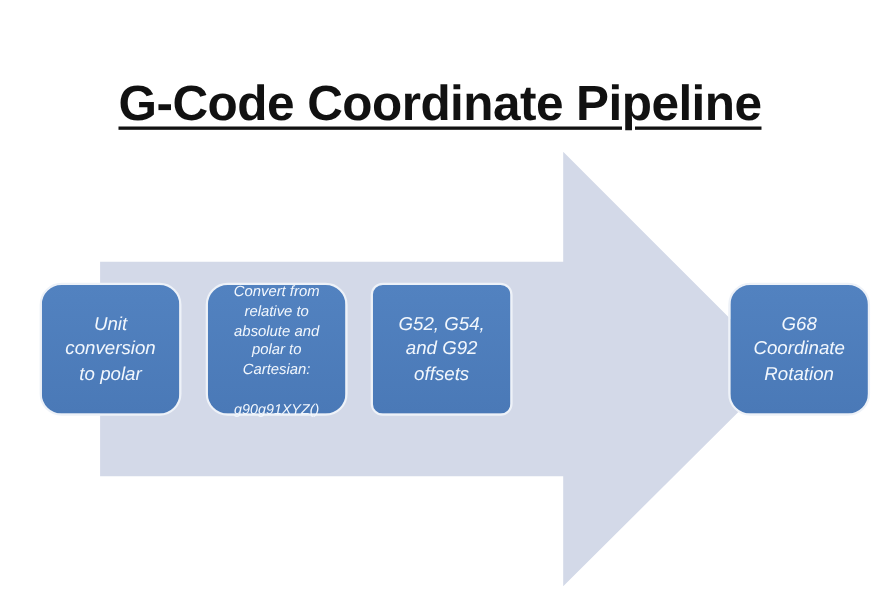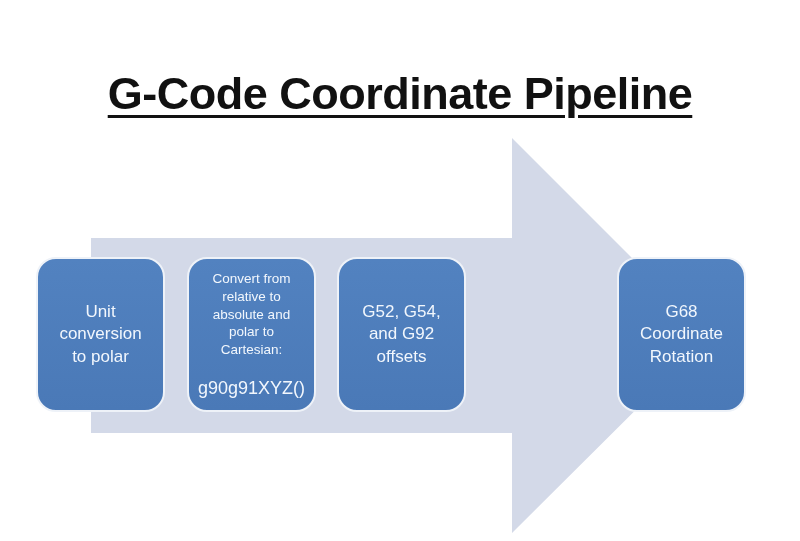--- a/index.html
+++ b/index.html
@@ -37,52 +37,53 @@
     height: 541px;
     display: block;
   }
   .arrow-shape {
     fill: var(--arrow-fill, #d3d9e8);
   }
   .step {
     position: absolute;
     top: 257px;
     width: 129px;
-    height: 155px;
+    height: 121px;
     box-sizing: border-box;
     background: linear-gradient(180deg,
       var(--box-fill-top, #5282c0),
       var(--box-fill-bottom, #4a79b7));
     border: 2px solid var(--box-border, #eef2f8);
     border-radius: 20px;
     display: flex;
     flex-direction: column;
     align-items: center;
     justify-content: center;
     text-align: center;
     color: var(--box-text, #f2f7fd);
+    font-style: italic;
   }
   .step .label {
     white-space: pre-line;
     font-size: 17px;
     line-height: 1.3;
   }
   .step.small .label {
     font-size: 13.5px;
     line-height: 1.32;
   }
   .step .code {
-    font-size: 18px;
+    font-size: 13px;
     margin-top: 19px;
   }
   .step1 { left: 36px; }
   .step2 { left: 187px; }
-  .step3 { left: 337px; }
+  .step3 { left: 337px; border-radius: 11px; }
   .step4 { left: 487px; }
-  .step5 { left: 617px; text-align: center; }
+  .step5 { left: 662px; text-align: center; }
 </style>
 </head>
 <body>
 
 <div class="canvas">
 
   <h1 class="title">G-Code Coordinate Pipeline</h1>
 
   <svg class="arrow-svg" viewBox="0 0 800 541" aria-hidden="true">
     <polygon class="arrow-shape" points="91,238 512,238 512,138 710,336 512,533 512,433 91,433"></polygon>

